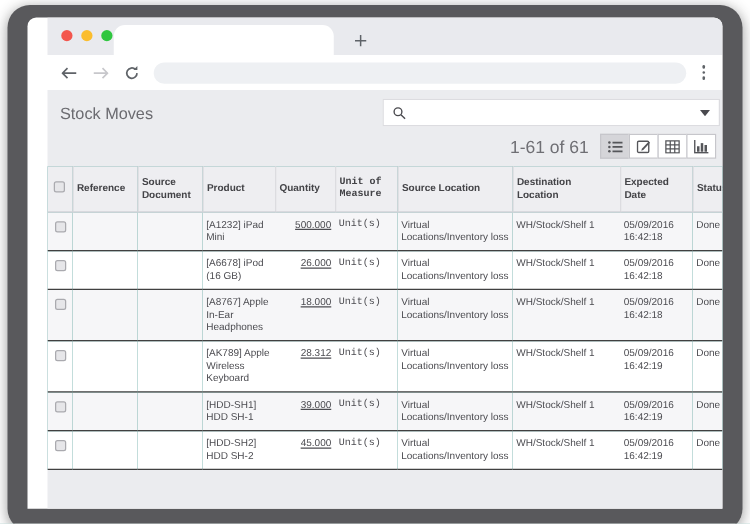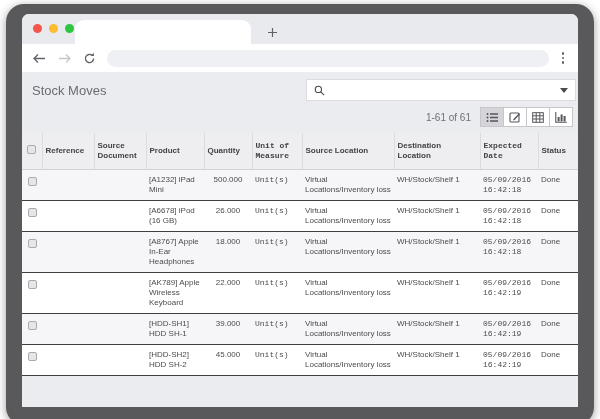--- a/index.html
+++ b/index.html
@@ -11,21 +11,21 @@
   
   .frame {
     position:absolute; left:6px; right:6px; top:4px; bottom:-6px;
     background:#59595c; border-radius:18px;
     box-shadow:0 2px 10px rgba(40,40,40,.45);
     padding:10px 16px 18px 16px;
   }
   .browser {
     width:100%; height:100%; background:#fff;
     border-radius:7px 7px 0 0; overflow:hidden;
-    display:flex; flex-direction:column;
+    display:flex; flex-direction:column;padding-left:16px;
   }
 
   
   .tabbar { height:30px; background:#e9eaee; position:relative; flex:0 0 auto; }
   .lights { position:absolute; left:11px; top:10px; display:flex; gap:7px; }
   .light { width:9px; height:9px; border-radius:50%; }
   .tab {
     position:absolute; left:53px; bottom:0; width:176px; height:24px;
     background:#fff; border-radius:9px 9px 0 0;
     font-size:9px; color:#5f6368; line-height:24px; padding:0 10px;
@@ -52,21 +52,21 @@
   .page-title { font-size:13px; color:#6b6b70; }
   .searchbox { width:270px; height:22px; background:#fff; border:1px solid #dcdce0;
     display:flex; align-items:center; padding:0 7px; gap:6px; }
   .searchbox input { flex:1; border:none; outline:none; font-size:9px;
     font-family:inherit; color:#555; background:transparent; min-width:0; }
   .caret { width:0; height:0; border-left:4px solid transparent;
     border-right:4px solid transparent; border-top:5px solid #4a4a4f; }
 
   .pager-row { display:flex; align-items:center; justify-content:flex-end;
     gap:10px; padding:0 5px 6px 0; flex:0 0 auto; }
-  .pager-text { font-size:10px; color:#6f6f74; }
+  .pager-text { font-size:14px; color:#6f6f74; }
   .btn-group { display:flex; }
   .view-btn { width:24px; height:20px; background:#fff; border:1px solid #c6c6cb;
     margin-left:-1px; display:flex; align-items:center; justify-content:center; cursor:pointer; }
   .view-btn.active { background:#d5d5d9; }
 
   
   table { width:556px; border-collapse:collapse; table-layout:fixed;
     background:#0f766e; font-size:8px; line-height:10px; color:#4c4c51; }
   thead th { background:#eeeef1; font-weight:bold; color:#434347; text-align:left;
     vertical-align:middle; padding:8px 3px; border-right:1px solid #dcdce0;
@@ -75,25 +75,25 @@
   tbody td { vertical-align:top; padding:5px 3px;
     border-bottom:1px solid #404040; overflow-wrap:break-word; }
   tbody tr.odd { background:#f6f6f8; }
   tbody tr.even { background:#ffffff; }
 
   .col-cb { width:20px; text-align:center; }
   .col-reference { width:52px; }
   .col-srcdoc { width:52px;margin-left:12px; }
   .col-product { width:58px; }
   .col-qty { width:48px;margin-left:12px; }
-  td.col-qty { text-align:center; }
+  td.col-qty { text-align:right;text-decoration:underline; }
   .col-uom { width:50px;font-family:Liberation Mono, monospace; }
   .col-srcloc { width:92px; }
   .col-dstloc { width:86px; }
-  .col-date { width:58px;font-family:Liberation Mono, monospace; }
+  .col-date { width:58px; }
   .col-status { width:42px; }
 
   .cb { display:inline-block; width:9px; height:9px; background:#e6e6e9;
     border:1px solid #aaaaaf; border-radius:2px; margin-top:2px; }
   thead .cb { margin-top:0; }
 </style>
 </head>
 <body>
 
 <div class="stage">
@@ -243,21 +243,21 @@
                 <td class="col-srcloc">Virtual Locations/Inventory loss</td>
                 <td class="col-dstloc">WH/Stock/Shelf 1</td>
                 <td class="col-date">05/09/2016 16:42:18</td>
                 <td class="col-status">Done</td>
               </tr>
               <tr class="even">
                 <td class="col-cb"><span class="cb"></span></td>
                 <td class="col-reference"></td>
                 <td class="col-srcdoc"></td>
                 <td class="col-product">[AK789] Apple Wireless Keyboard</td>
-                <td class="col-qty">22.000</td>
+                <td class="col-qty">28.312</td>
                 <td class="col-uom">Unit(s)</td>
                 <td class="col-srcloc">Virtual Locations/Inventory loss</td>
                 <td class="col-dstloc">WH/Stock/Shelf 1</td>
                 <td class="col-date">05/09/2016 16:42:19</td>
                 <td class="col-status">Done</td>
               </tr>
               <tr class="odd">
                 <td class="col-cb"><span class="cb"></span></td>
                 <td class="col-reference"></td>
                 <td class="col-srcdoc"></td>

